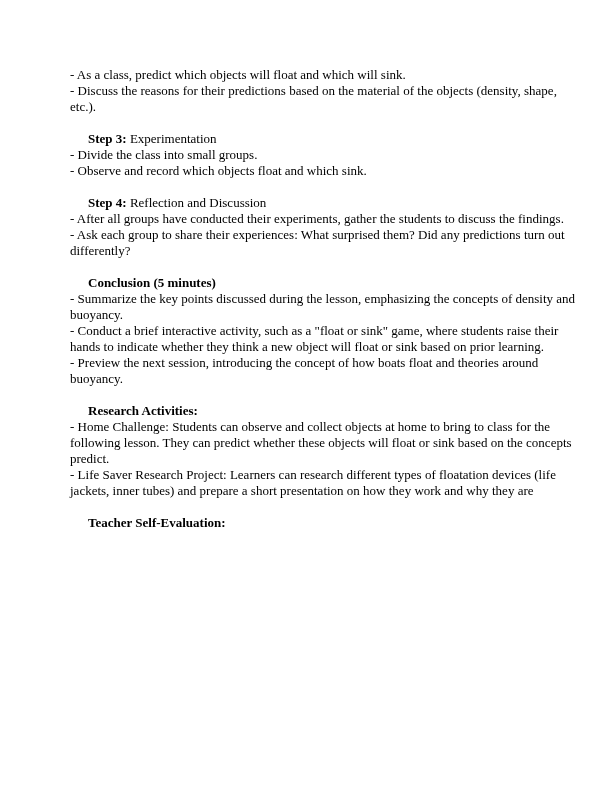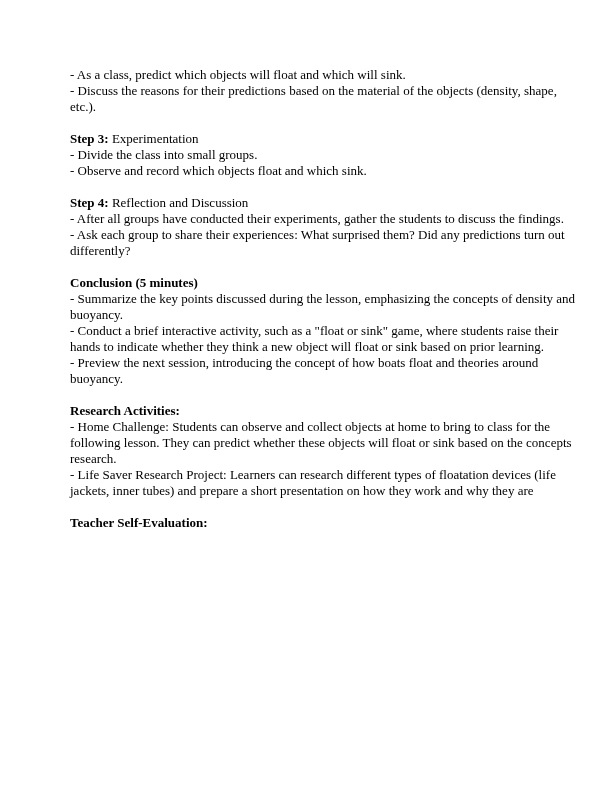--- a/index.html
+++ b/index.html
@@ -34,20 +34,21 @@
   .line {
     margin: 0;
     padding: 0;
     height: 16px;
     line-height: 16px;
     font-size: 13px;
     white-space: pre;
   }
   .line b {
     font-weight: bold;
+    margin-left: 18px;
   }
 </style>
 </head>
 <body>
 
 <div class="page">
   <div class="content">
 
     <div class="para">
       <p class="line"><span>- As a class, predict which objects will float and which will sink.</span></p>
@@ -75,21 +76,21 @@
       <p class="line"><span>- Conduct a brief interactive activity, such as a "float or sink" game, where students raise their</span></p>
       <p class="line"><span>hands to indicate whether they think a new object will float or sink based on prior learning.</span></p>
       <p class="line"><span>- Preview the next session, introducing the concept of how boats float and theories around</span></p>
       <p class="line"><span>buoyancy.</span></p>
     </div>
 
     <div class="para">
       <p class="line"><b>Research Activities:</b></p>
       <p class="line"><span>- Home Challenge: Students can observe and collect objects at home to bring to class for the</span></p>
       <p class="line"><span>following lesson. They can predict whether these objects will float or sink based on the concepts</span></p>
-      <p class="line"><span>research.</span></p>
+      <p class="line"><span>predict.</span></p>
       <p class="line"><span>- Life Saver Research Project: Learners can research different types of floatation devices (life</span></p>
       <p class="line"><span>jackets, inner tubes) and prepare a short presentation on how they work and why they are</span></p>
     </div>
 
     <div class="para">
       <p class="line"><b>Teacher Self-Evaluation:</b></p>
     </div>
 
   </div>
 </div>

